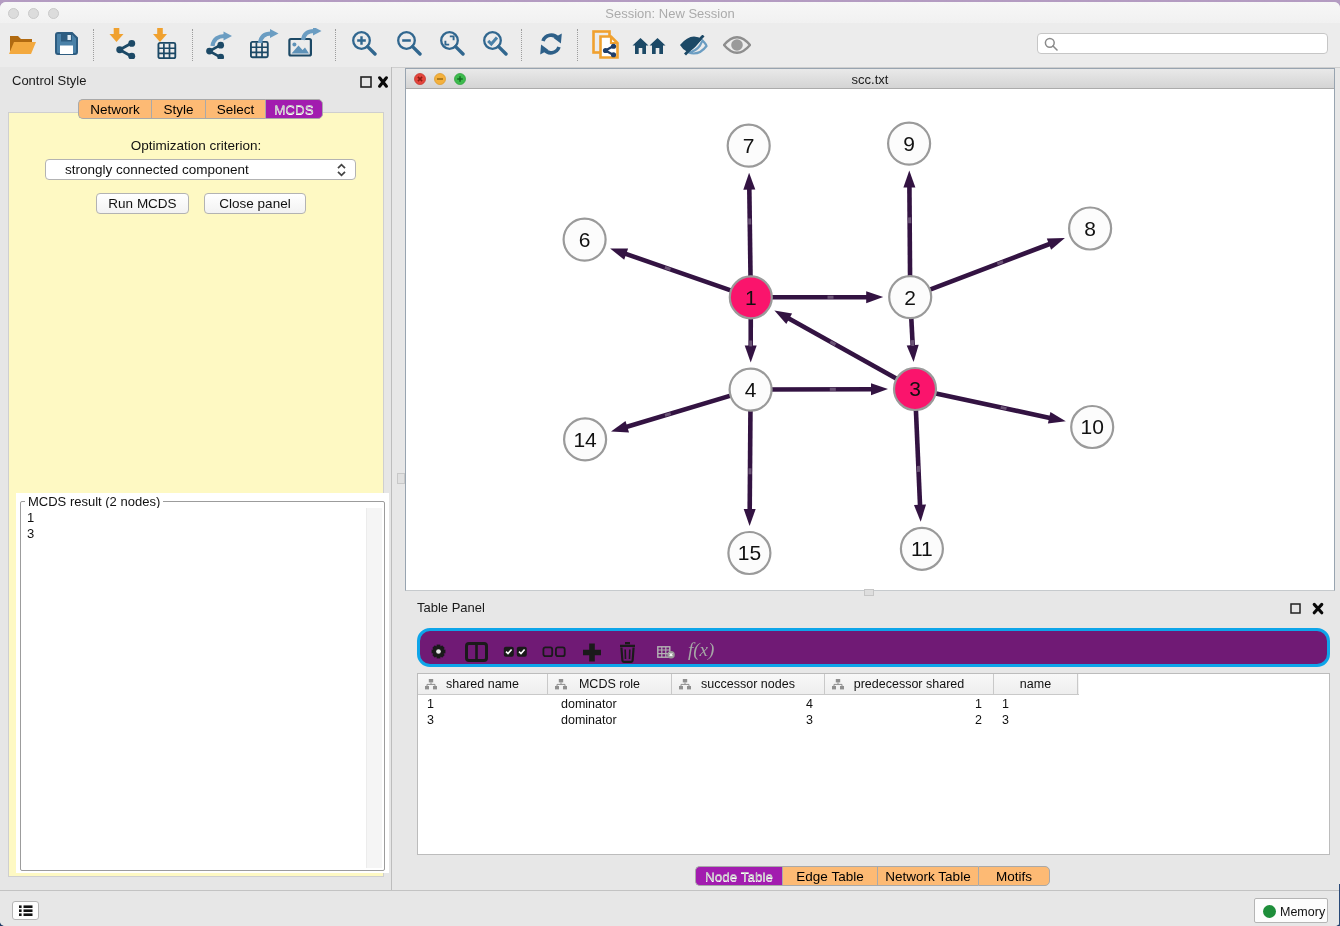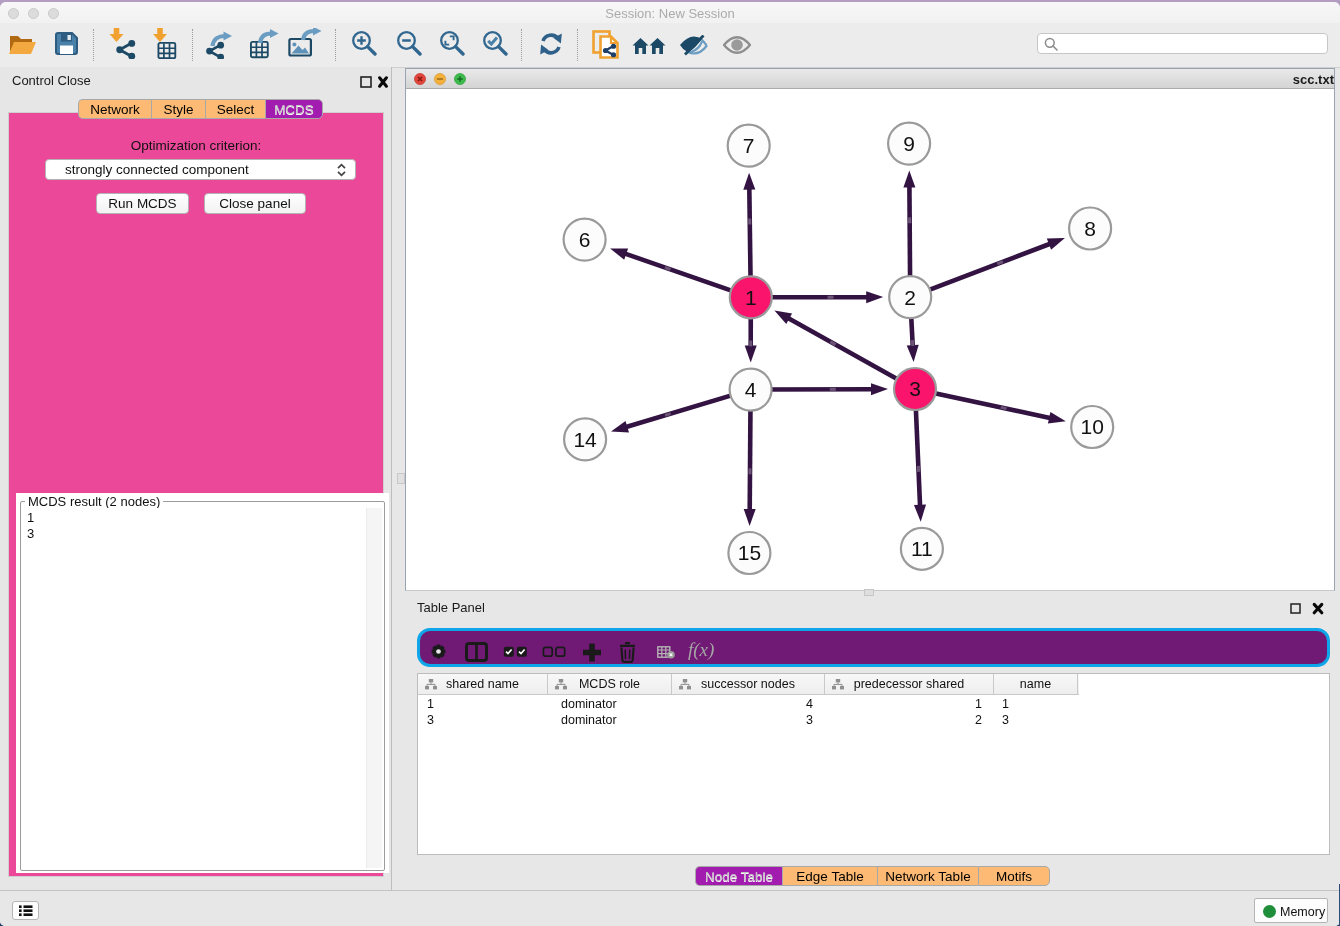--- a/index.html
+++ b/index.html
@@ -7,21 +7,21 @@
 #titlebar{position:absolute;left:0;top:0;width:100%;height:21px;background:linear-gradient(#f7f7f7,#f1f1f1)}
 .tl{position:absolute;top:5.5px;width:11px;height:11px;border-radius:50%;background:#dcdcdc;border:1px solid #c9c9c9;box-sizing:border-box}
 #wtitle{position:absolute;top:4px;left:0;width:100%;text-align:center;font-size:13px;color:#ababab}
 #toolbar{position:absolute;left:0;top:21px;width:100%;height:44px;background:#ececec;border-bottom:1px solid #cfcfcf}
 .ticon{position:absolute;top:7px}
 .tsep{position:absolute;top:6px;height:32px;width:0;border-left:1px dotted #9d9d9d}
 #search{position:absolute;left:1037px;top:10px;width:289px;height:19px;background:#fff;border:1px solid #c6c6c6;border-radius:4px}
 
 #cpanel{position:absolute;left:0;top:65px;width:392px;height:823px;background:#e6e6e6;border-right:1px solid #bdbdbd;box-sizing:border-box}
 #cp-title{position:absolute;left:12px;top:6px;font-size:13px;color:#1a1a1a}
-#cp-inner{position:absolute;left:8px;top:45px;width:376px;height:765px;background:#ec4899;border:1px solid #cfcfcf;box-sizing:border-box}
+#cp-inner{position:absolute;left:8px;top:45px;width:376px;height:765px;background:#fef9c3;border:1px solid #cfcfcf;box-sizing:border-box}
 .tabstrip{position:absolute;display:flex;height:20px;z-index:3;font-size:13.5px;font-weight:400;color:#000}
 .tabstrip .tab{background:#fdba74;border:1px solid #a9a9a9;border-right:none;display:flex;align-items:center;justify-content:center;box-sizing:border-box}
 .tabstrip .tab:first-child{border-radius:5px 0 0 5px}
 .tabstrip .tab:last-child{border-radius:0 5px 5px 0;border-right:1px solid #a9a9a9}
 .tabstrip .tab.sel{background:#a21caf;color:#c6c6c6;text-shadow:0 1px 0 #fff}
 #opt-label{position:absolute;left:0;top:25px;width:100%;text-align:center;font-size:13.5px;color:#111}
 #opt-select{position:absolute;left:36px;top:46px;width:311px;height:21px;background:#fff;border:1px solid #b3b3b3;border-radius:4px;box-sizing:border-box;font-size:13.5px;color:#111;line-height:19px;padding-left:19px}
 .btn{position:absolute;height:21px;background:linear-gradient(#ffffff,#f2f2f2);border:1px solid #b3b3b3;border-radius:4px;box-sizing:border-box;font-size:13.5px;color:#111;text-align:center;line-height:19px}
 #resultwhite{position:absolute;left:7px;top:380px;width:373px;height:380px;background:#fff}
 #groupbox{position:absolute;left:11px;top:388px;width:363px;height:368px;border:1px solid #9c9c9c;border-radius:2px}
@@ -31,21 +31,21 @@
 #gb-text{position:absolute;left:4px;top:2px;font-size:13px;color:#111;line-height:16px}
 
 #statusbar{position:absolute;left:0;top:888px;width:100%;height:36px;background:#e7e7e7;border-top:1px solid #c3c3c3;box-sizing:border-box}
 #listbtn{position:absolute;left:12px;top:10px;width:27px;height:19px;background:#fdfdfd;border:1px solid #b5b5b5;border-radius:3px;box-sizing:border-box}
 #membtn{position:absolute;left:1254px;top:7px;width:74px;height:25px;background:#fdfdfd;border:1px solid #b5b5b5;box-sizing:border-box;border-radius:2px}
 #membtn .dot{position:absolute;left:8px;top:6px;width:13px;height:13px;border-radius:50%;background:#1e8e3a}
 #membtn .txt{position:absolute;left:25px;top:5.5px;font-size:12.5px;color:#111}
 
 #netwin{position:absolute;left:405px;top:66px;width:930px;height:523px;background:#fff;border:1px solid #98a4b0;border-bottom-color:#c6cacd;box-sizing:border-box}
 #nettitle{position:absolute;left:0;top:0;width:100%;height:20px;background:linear-gradient(#e9e9e9,#d4d4d4);border-bottom:1px solid #ababab;box-sizing:border-box}
-#nettitle .t{position:absolute;top:3px;width:100%;text-align:right;font-size:13px;font-weight:700;color:#1a1a1a}
+#nettitle .t{position:absolute;top:3px;width:100%;text-align:center;font-size:13px;font-weight:400;color:#1a1a1a}
 #netcanvas{position:absolute;left:0;top:20px;width:928px;height:501px;background:#fff;overflow:hidden}
 
 #tpanel{position:absolute;left:392px;top:589px;width:948px;height:299px;background:#e7e7e7}
 #tp-title{position:absolute;left:25px;top:9px;font-size:13px;color:#1a1a1a}
 #tp-toolbar{position:absolute;left:25px;top:37px;width:913px;height:39px;background:#701a75;border:3px solid #0ea5e9;border-radius:13px;box-sizing:border-box}
 #tbl{position:absolute;left:25px;top:82px;width:913px;height:182px;background:#fff;border:1px solid #bcbcbc;box-sizing:border-box}
 #tbl-head{position:absolute;left:0;top:0;width:661px;height:21px;background:linear-gradient(#f8f8f8,#eee);border-bottom:1px solid #c9c9c9;box-sizing:border-box;display:flex;font-size:12.5px;color:#111}
 #tbl-head .hc{position:relative;border-right:1px solid #c9c9c9;box-sizing:border-box;text-align:center;line-height:20px}
 .trow{position:absolute;left:0;width:100%;height:16px;font-size:12.5px;color:#111}
 .trow span{position:absolute;top:1px}
@@ -190,21 +190,21 @@
 <div class="tsep" style="left:577px"></div>
 <div id="search">
         <svg style="position:absolute;left:6px;top:3px" width="14" height="14" viewBox="0 0 14 14">
 <circle cx="5.8" cy="5.8" r="4.4" fill="none" stroke="#8a8a8a" stroke-width="1.5"></circle>
 <path d="M9 9 L13 13" stroke="#8a8a8a" stroke-width="1.6" stroke-linecap="round"></path>
         </svg>
       </div>
     </div>
 
   <div id="cpanel">
-    <div id="cp-title">Control Close</div>
+    <div id="cp-title">Control Style</div>
     <svg class="abs" style="left:360px;top:8px" width="30" height="14" viewBox="0 0 30 14">
       <rect x="1" y="2" width="10" height="10" fill="none" stroke="#222" stroke-width="1.6"></rect>
       <path d="M19.6 2.8 L26.4 11.2 M26.4 2.8 L19.6 11.2" stroke="#0a0a0a" stroke-width="3.1" stroke-linecap="round"></path>
     </svg>
     <div class="tabstrip" style="left:78px;top:32px">
       <div class="tab" style="width:73px">Network</div>
       <div class="tab" style="width:54px">Style</div>
       <div class="tab" style="width:60px">Select</div>
       <div class="tab sel" style="width:58px">MCDS</div>
     </div>

